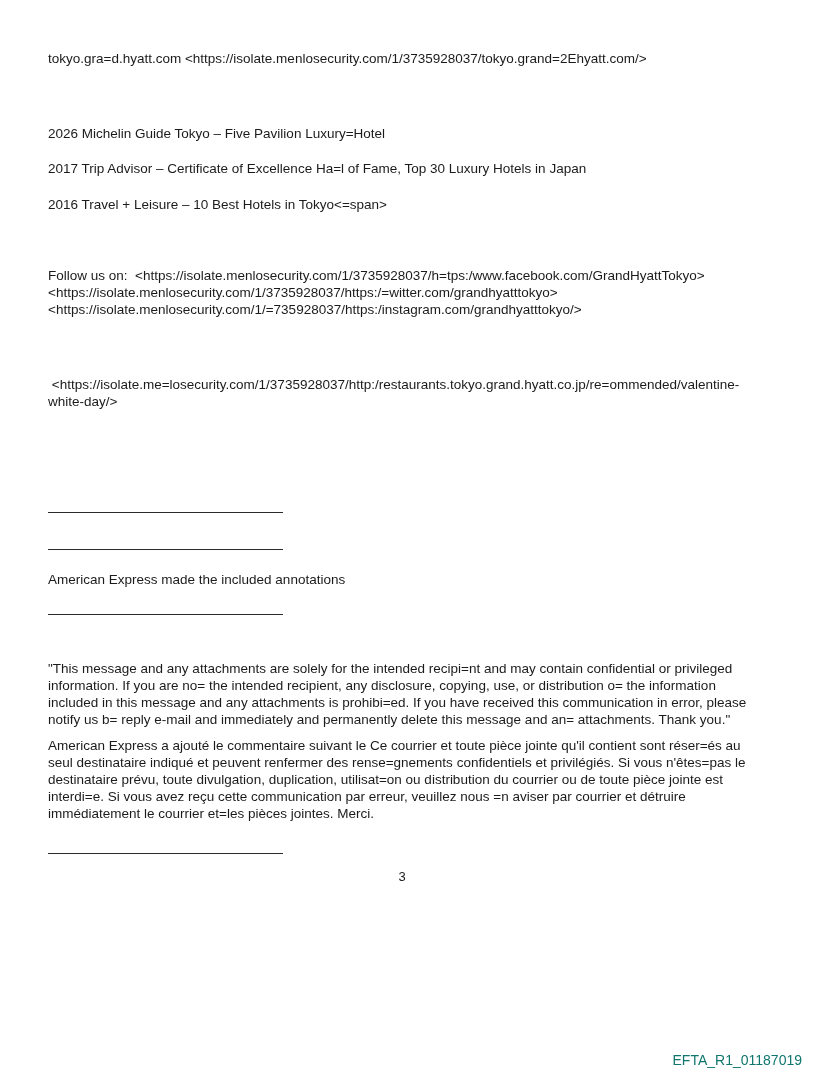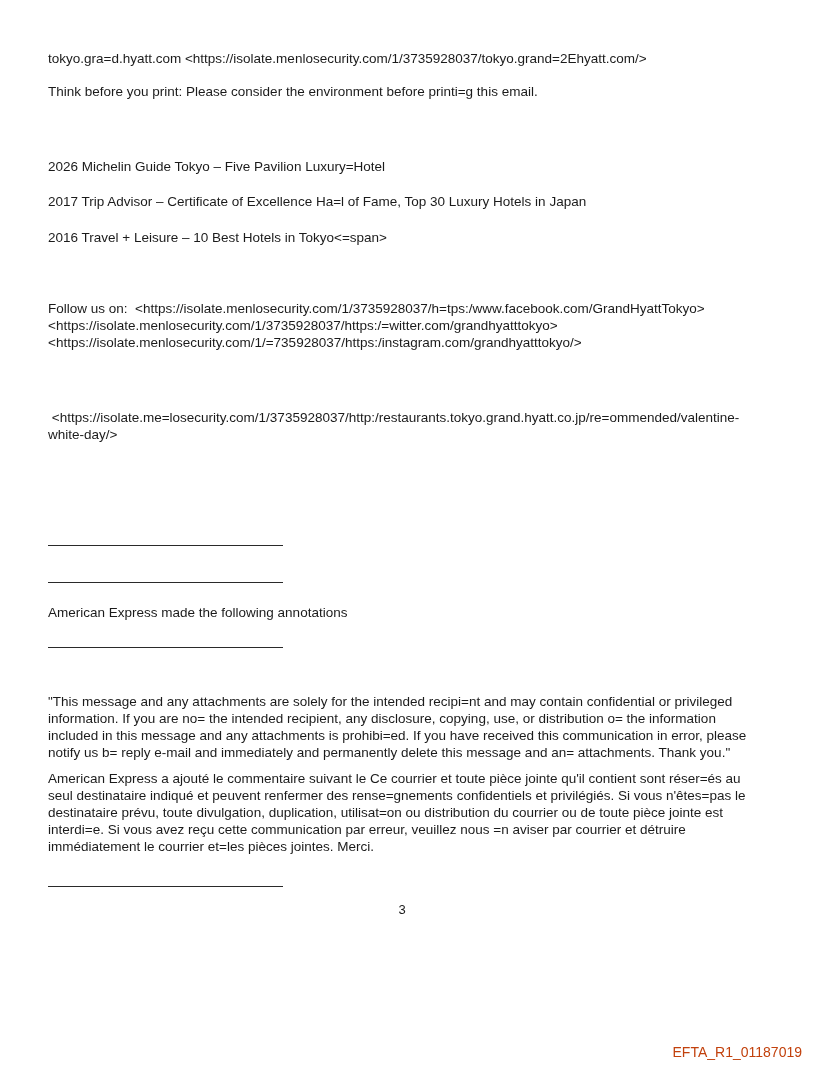--- a/index.html
+++ b/index.html
@@ -29,50 +29,49 @@
     height: 0;
     border-bottom: 1px solid #2a2a2a;
   }
   .page-num {
     text-align: center;
     font-size: 13px;
   }
   .bates {
     position: absolute;
     right: 14px;
-    bottom: 12px;
+    bottom: 4px;
     font-size: 14px;
-    color: #c2410c;
+    color: #0f766e;
   }
 </style>
 </head>
 <body>
 
 <div class="page">
 
   <div class="para">tokyo.gra=d.hyatt.com &lt;https://isolate.menlosecurity.com/1/3735928037/tokyo.grand=2Ehyatt.com/&gt;</div>
 
 
-  <div class="para" style="margin-top:16px">Think before you print: Please consider the environment before printi=g this email.</div>
 
   <div class="para" style="margin-top:58px">2026 Michelin Guide Tokyo – Five Pavilion Luxury=Hotel</div>
 
   <div class="para" style="margin-top:18px">2017 Trip Advisor – Certificate of Excellence Ha=l of Fame, Top 30 Luxury Hotels in Japan</div>
 
   <div class="para" style="margin-top:19px">2016 Travel + Leisure – 10 Best Hotels in Tokyo&lt;=span&gt;</div>
 
   <div class="para" style="margin-top:54px">Follow us on:  &lt;https://isolate.menlosecurity.com/1/3735928037/h=tps:/www.facebook.com/GrandHyattTokyo&gt; &lt;https://isolate.menlosecurity.com/1/3735928037/https:/=witter.com/grandhyatttokyo&gt; &lt;https://isolate.menlosecurity.com/1/=735928037/https:/instagram.com/grandhyatttokyo/&gt;</div>
 
   <div class="para" style="margin-top:58px"> &lt;https://isolate.me=losecurity.com/1/3735928037/http:/restaurants.tokyo.grand.hyatt.co.jp/re=ommended/valentine-white-day/&gt;</div>
 
   <div class="rule" style="margin-top:102px"></div>
 
   <div class="rule" style="margin-top:36px"></div>
 
-  <div class="para" style="margin-top:21px">American Express made the following annotations</div>
+  <div class="para" style="margin-top:21px">American Express made the included annotations</div>
 
   <div class="rule" style="margin-top:26px"></div>
 
   <div class="para" style="margin-top:45px">"This message and any attachments are solely for the intended recipi=nt and may contain confidential or privileged information. If you are no= the intended recipient, any disclosure, copying, use, or distribution o= the information included in this message and any attachments is prohibi=ed. If you have received this communication in error, please notify us b= reply e-mail and immediately and permanently delete this message and an= attachments. Thank you."</div>
 
   <div class="para" style="margin-top:9px">American Express a ajouté le commentaire suivant le Ce courrier et toute pièce jointe qu'il contient sont réser=és au seul destinataire indiqué et peuvent renfermer des rense=gnements confidentiels et privilégiés. Si vous n'êtes=pas le destinataire prévu, toute divulgation, duplication, utilisat=on ou distribution du courrier ou de toute pièce jointe est interdi=e. Si vous avez reçu cette communication par erreur, veuillez nous =n aviser par courrier et détruire immédiatement le courrier et=les pièces jointes. Merci.</div>
 
   <div class="rule" style="margin-top:31px"></div>
 
   <div class="para page-num" style="margin-top:14px">3</div>

